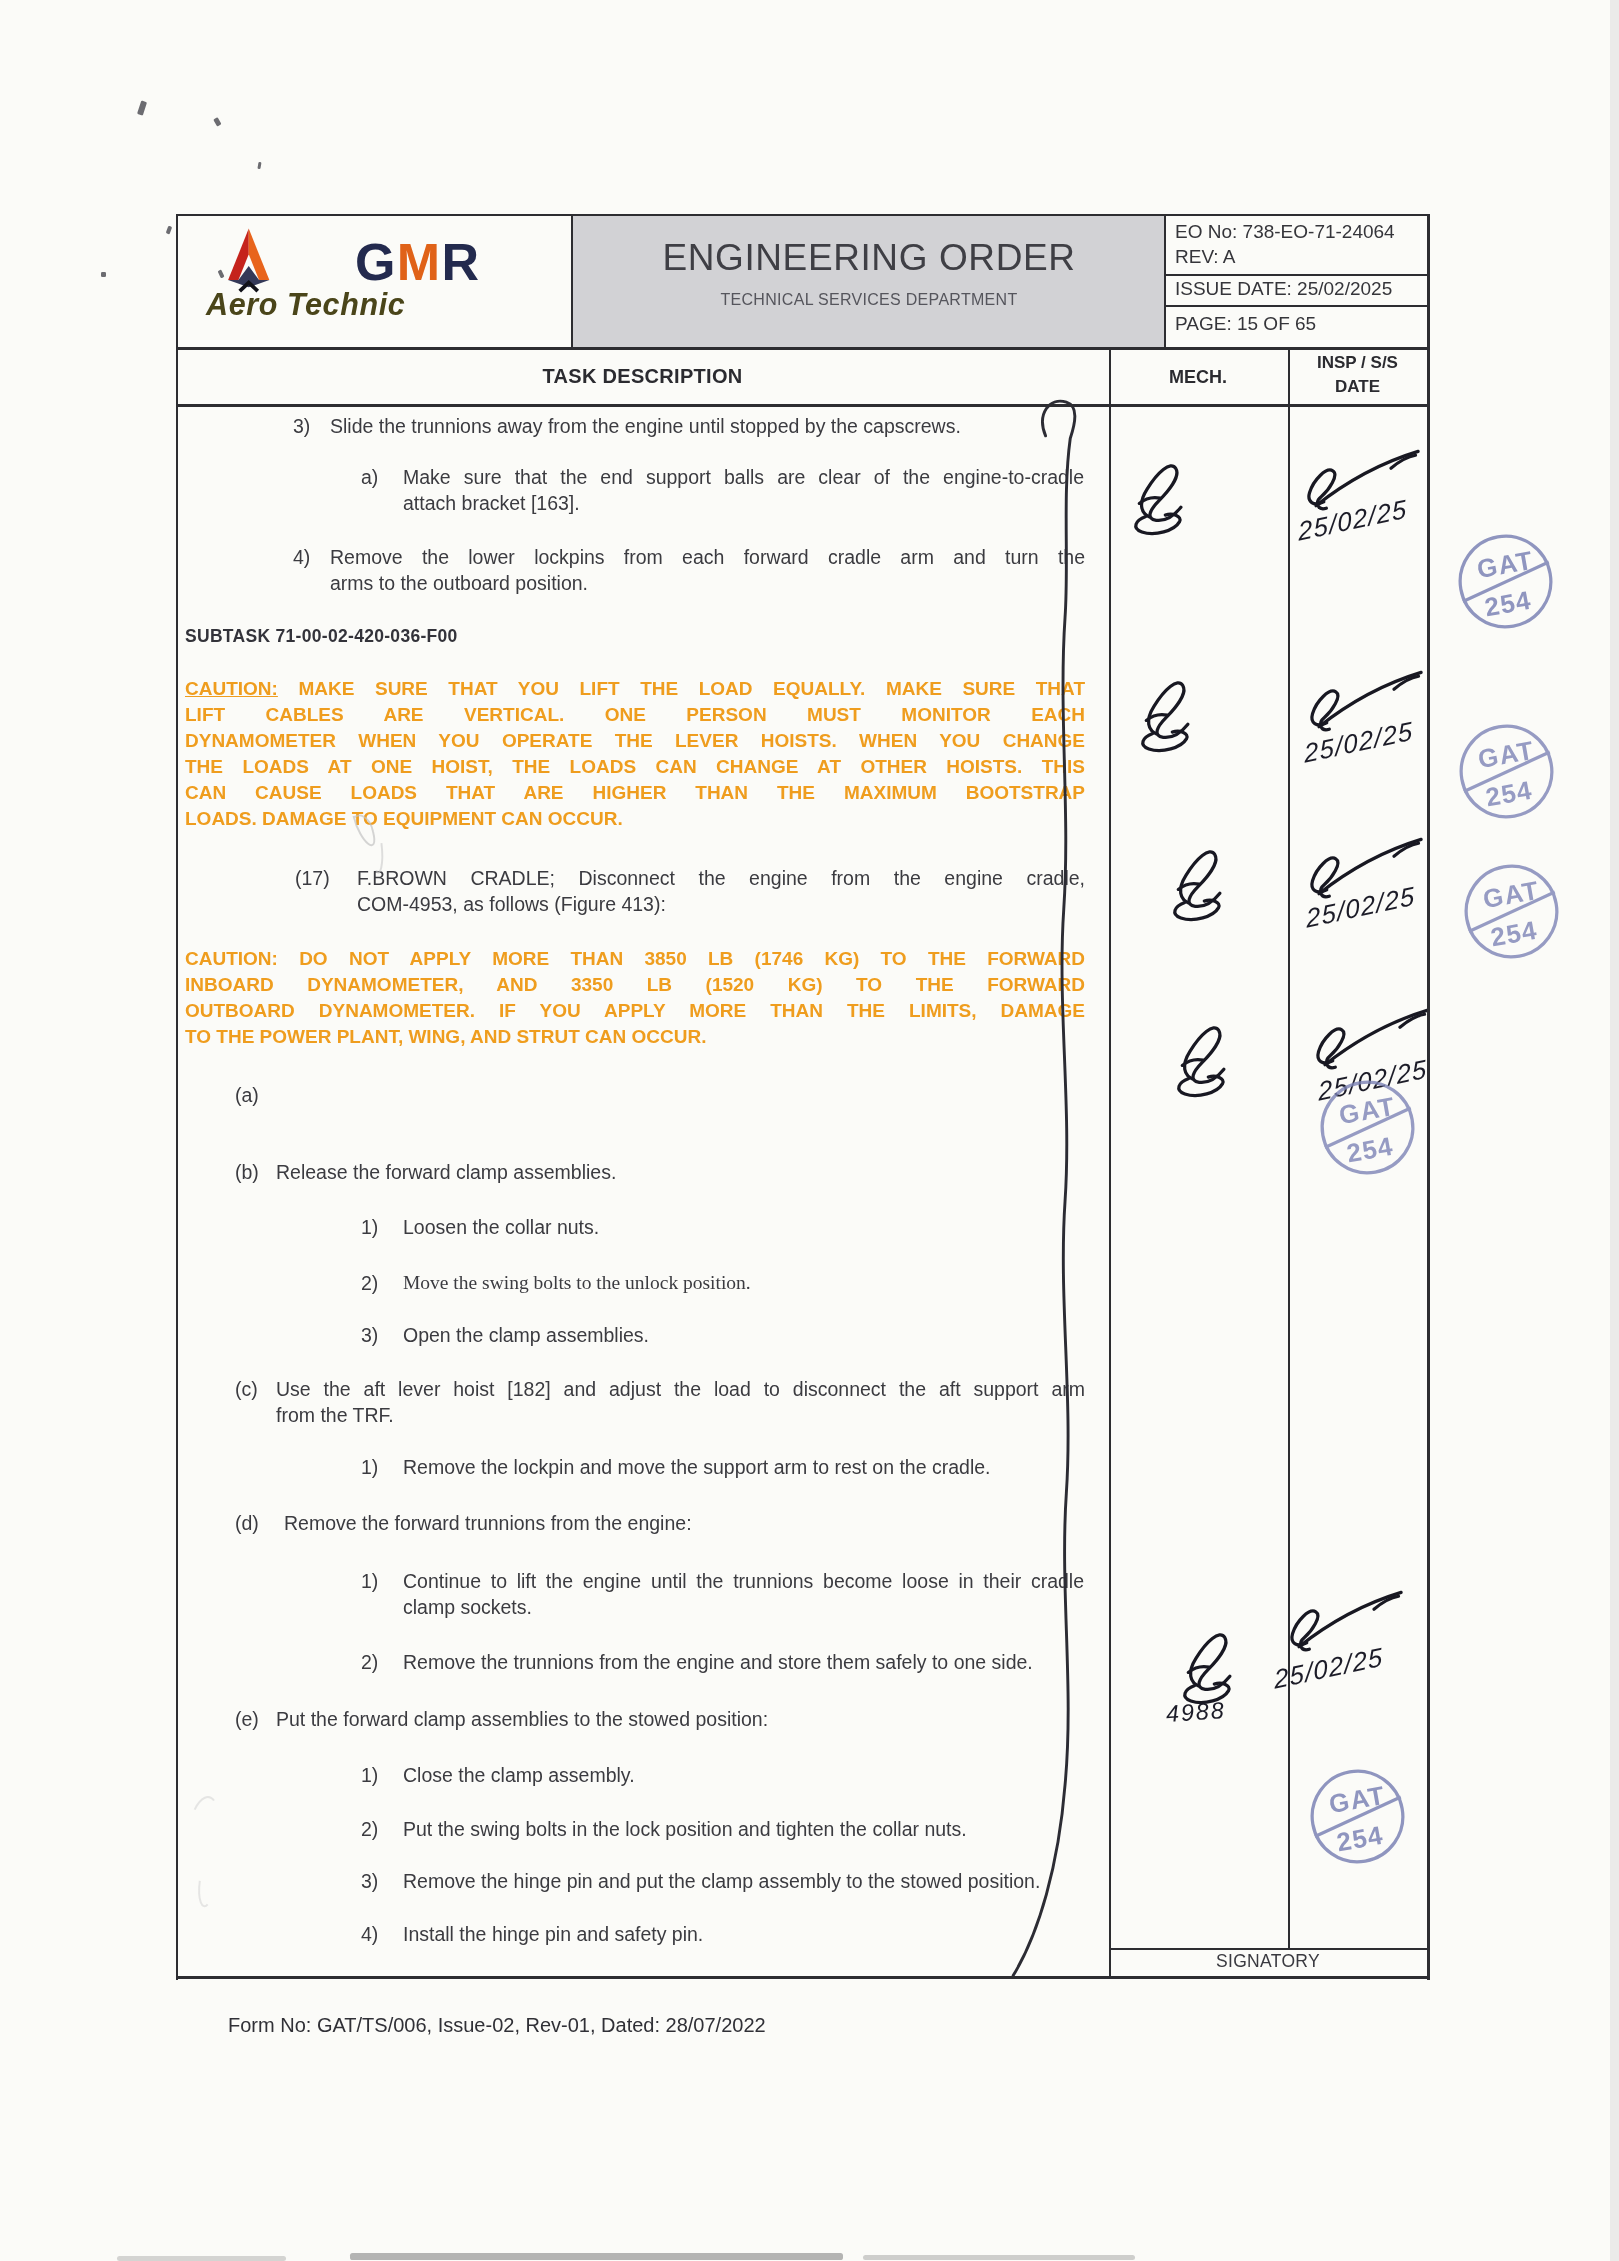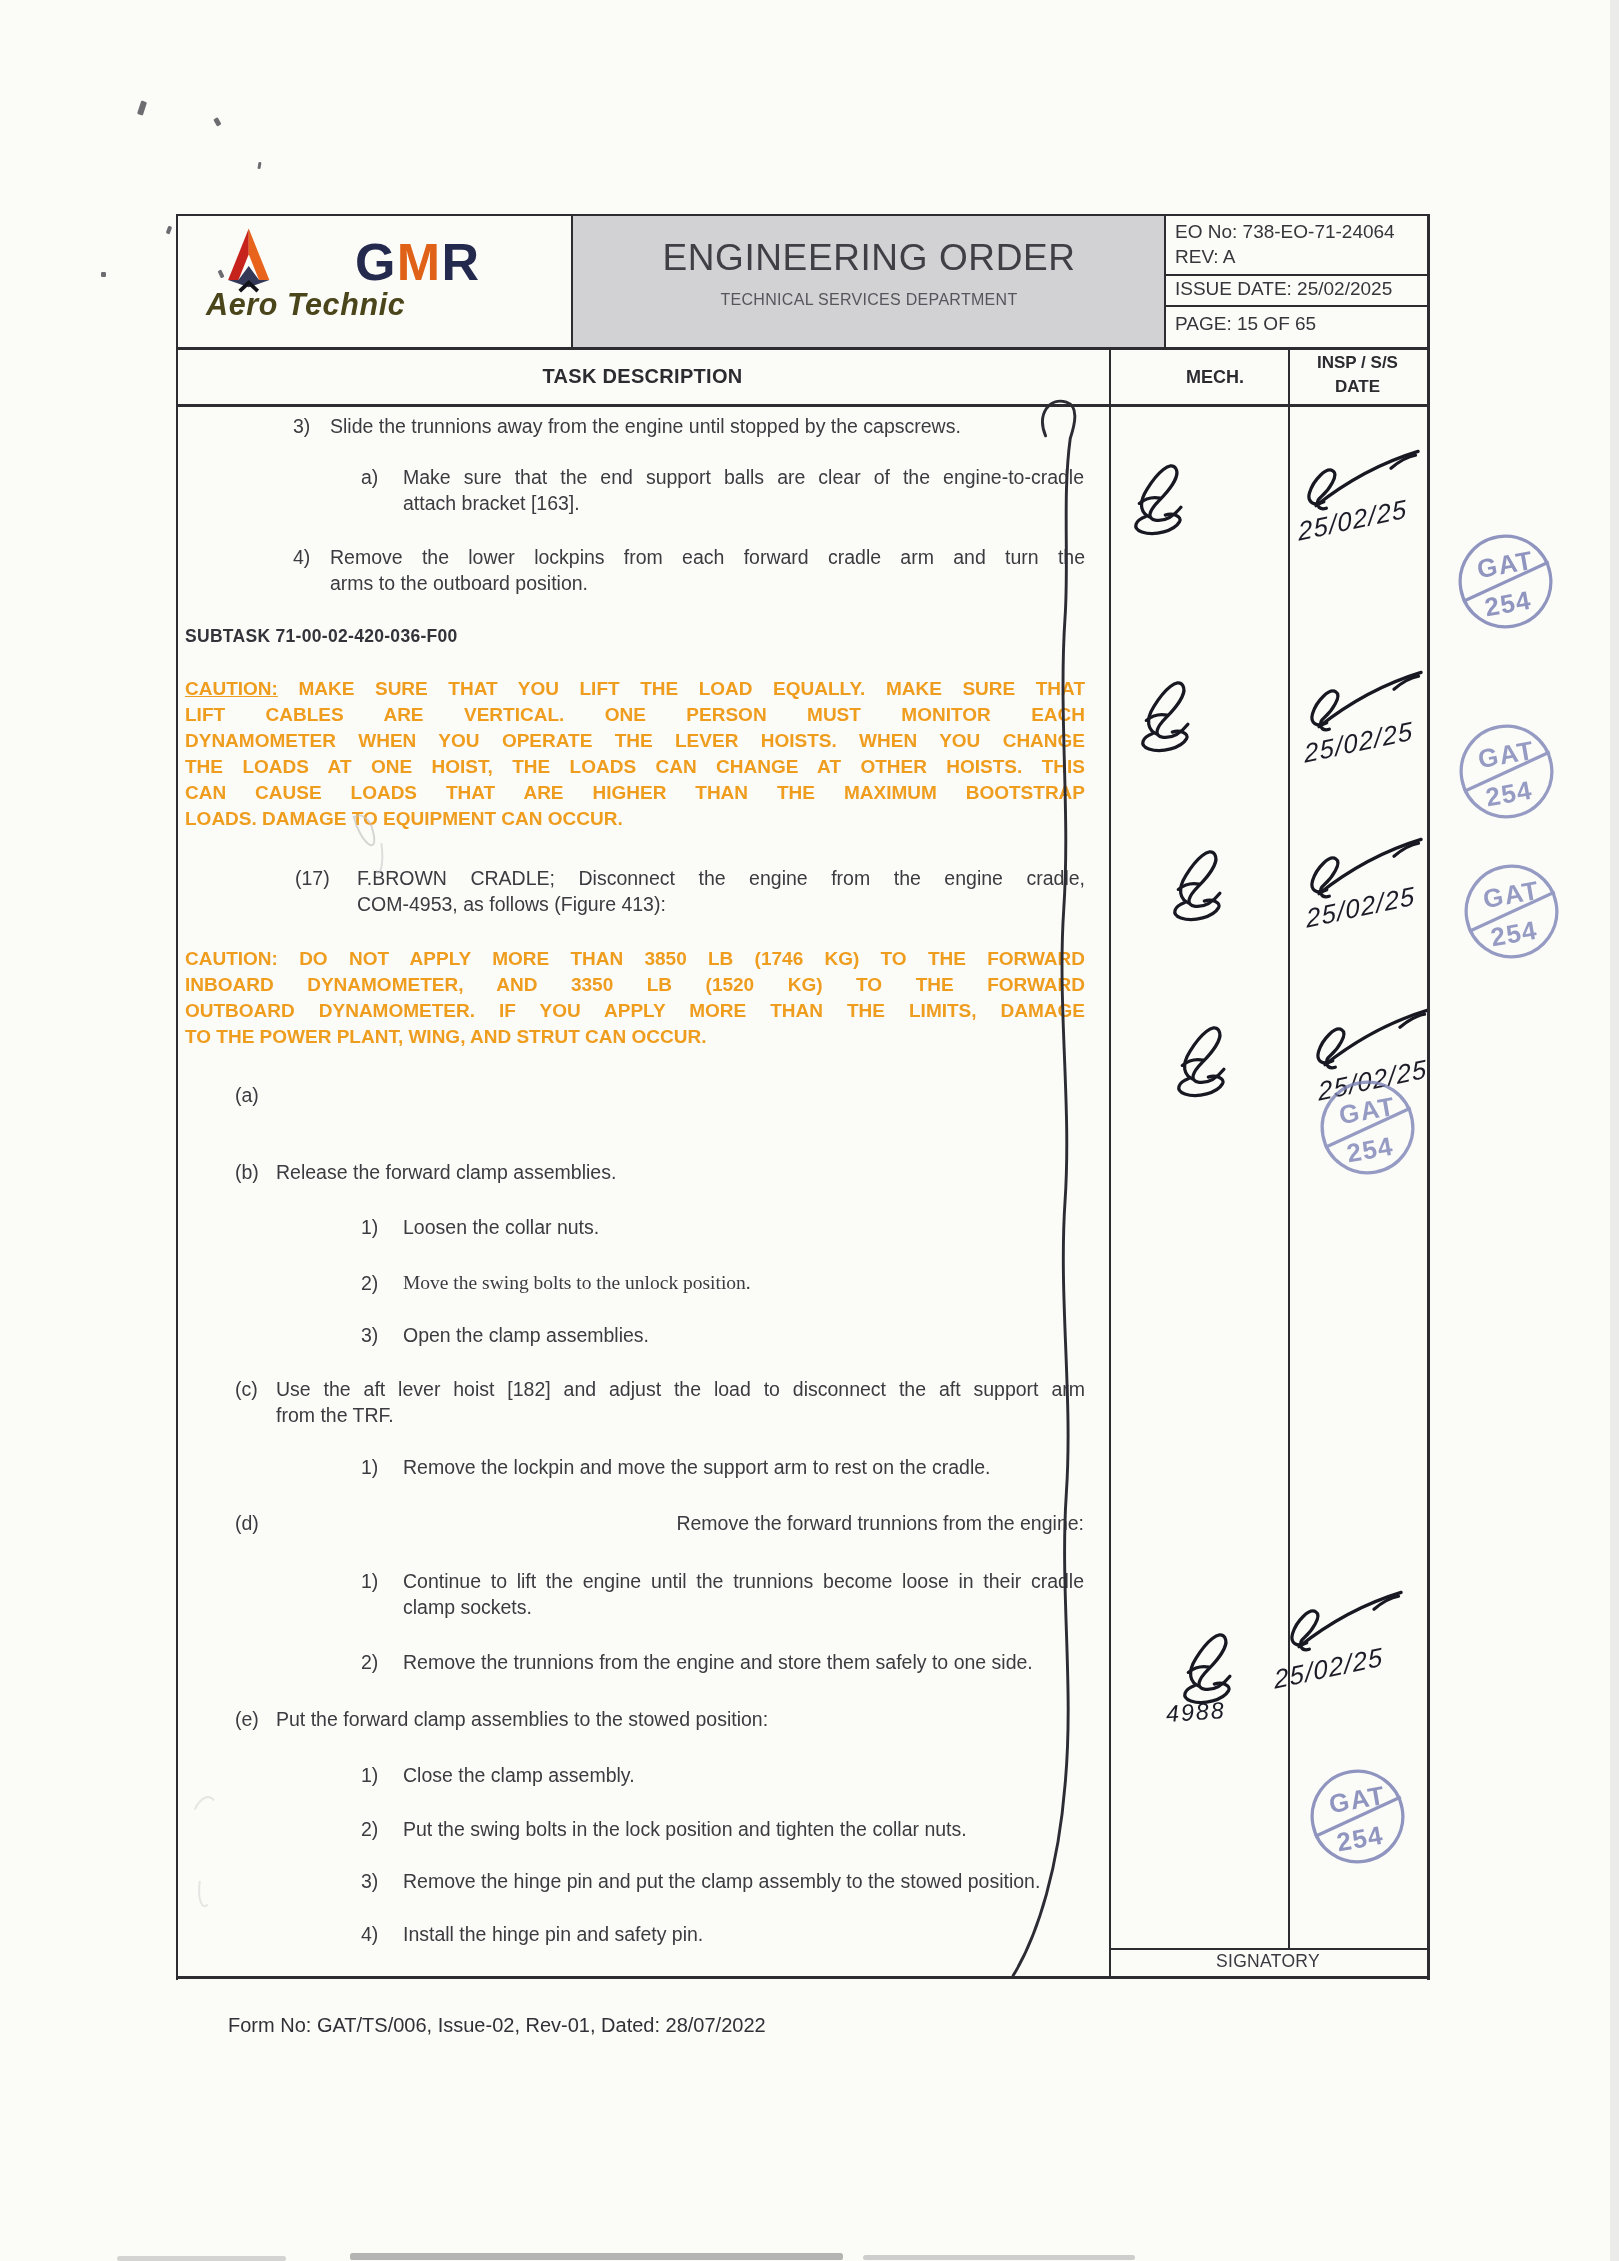--- a/index.html
+++ b/index.html
@@ -75,21 +75,21 @@
   <div class="title-bg"></div>
   <div class="doc-title">ENGINEERING ORDER</div>
   <div class="doc-subtitle">TECHNICAL SERVICES DEPARTMENT</div>
 
   <div class="info-line" style="top:221px;">EO No: 738-EO-71-24064</div>
   <div class="info-line" style="top:246px;">REV: A</div>
   <div class="info-line" style="top:278px;">ISSUE DATE: 25/02/2025</div>
   <div class="info-line" style="top:313px;">PAGE: 15 OF 65</div>
 
   <div class="colhead" style="left:176px;top:365px;width:933px;text-align:center;font-size:20px;letter-spacing:0.3px;">TASK DESCRIPTION</div>
-  <div class="colhead" style="left:1109px;top:367px;width:178px;text-align:center;font-size:18px;padding-left:17px;">MECH.</div>
+  <div class="colhead" style="left:1109px;top:367px;width:178px;text-align:center;font-size:18px;">MECH.</div>
   <div class="colhead" style="left:1288px;top:352px;width:139px;text-align:center;font-size:17px;line-height:22px;">INSP / S/S</div>
   <div class="colhead" style="left:1288px;top:376px;width:139px;text-align:center;font-size:17px;line-height:22px;">DATE</div>
 
   <div class="abs" style="left:0;top:0;">
       <div class="task-item" style="top: 413px;">
         <span class="t-label" style="left: 293px;">3)</span>
         <div class="t-text" style="left: 330px; width: 755px;">
           <div class="t-line">Slide the trunnions away from the engine until stopped by the capscrews.</div>
         </div>
       </div>
@@ -174,21 +174,21 @@
         </div>
       </div>
       <div class="task-item" style="top: 1454px;">
         <span class="t-label" style="left: 361px;">1)</span>
         <div class="t-text" style="left: 403px; width: 681px;">
           <div class="t-line">Remove the lockpin and move the support arm to rest on the cradle.</div>
         </div>
       </div>
       <div class="task-item" style="top: 1510px;">
         <span class="t-label" style="left: 235px;">(d)</span>
-        <div class="t-text" style="left: 284px; width: 800px; text-align: right;">
+        <div class="t-text" style="left: 284px; width: 800px;">
           <div class="t-line">Remove the forward trunnions from the engine:</div>
         </div>
       </div>
       <div class="task-item" style="top: 1568px;">
         <span class="t-label" style="left: 361px;">1)</span>
         <div class="t-text" style="left: 403px; width: 681px;">
           <div class="t-line jst">Continue to lift the engine until the trunnions become loose in their cradle</div>
           <div class="t-line">clamp sockets.</div>
         </div>
       </div>

